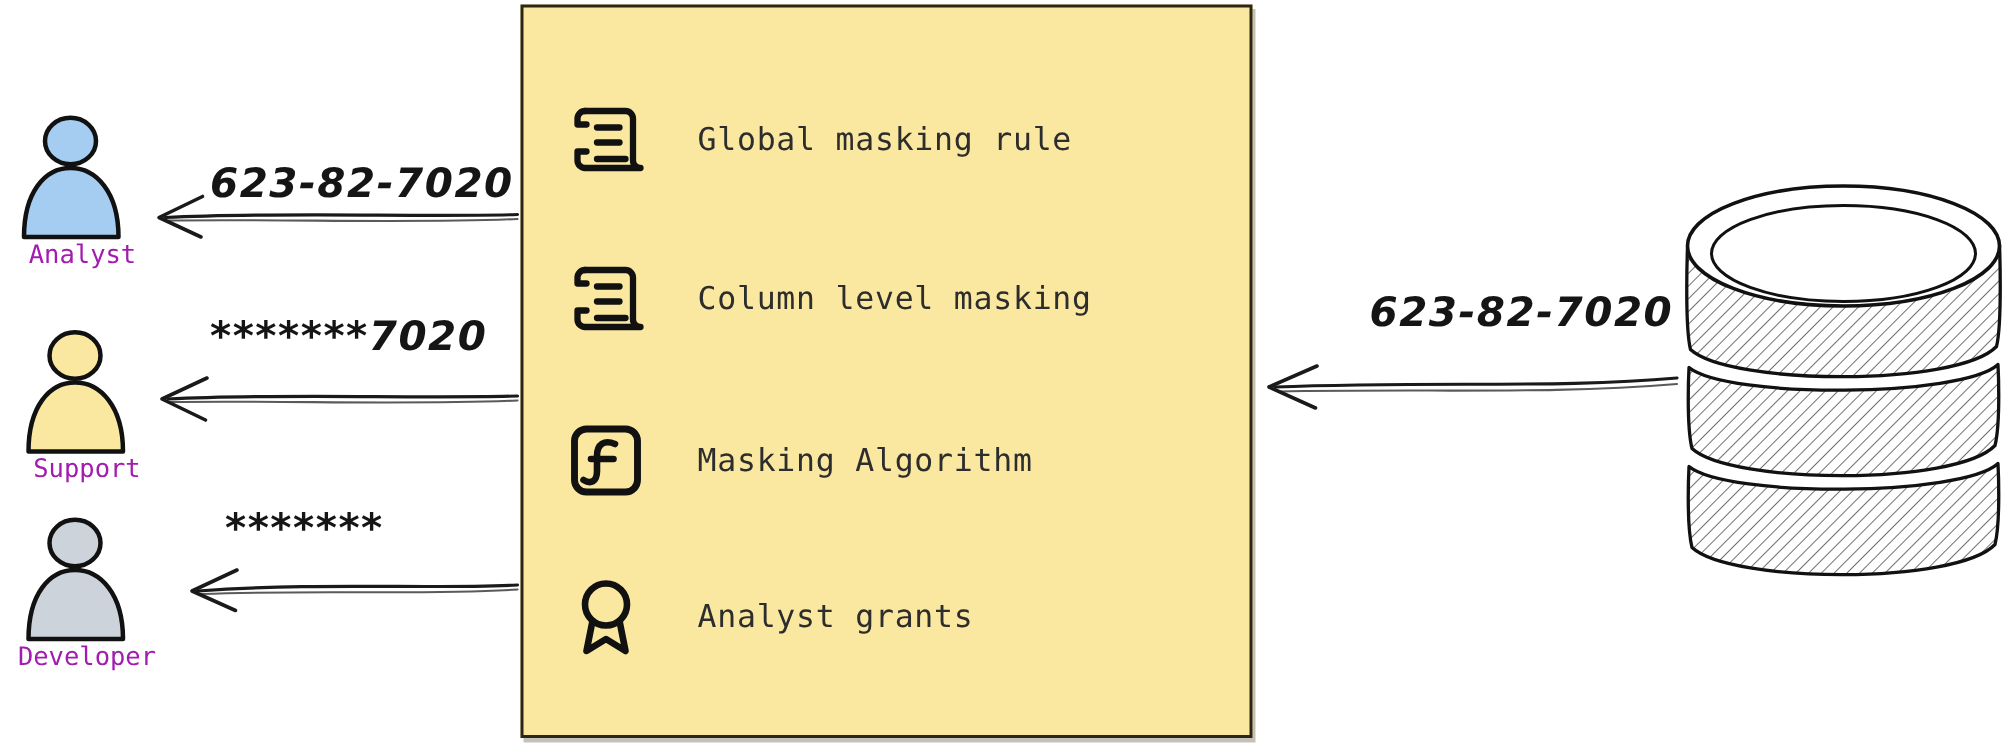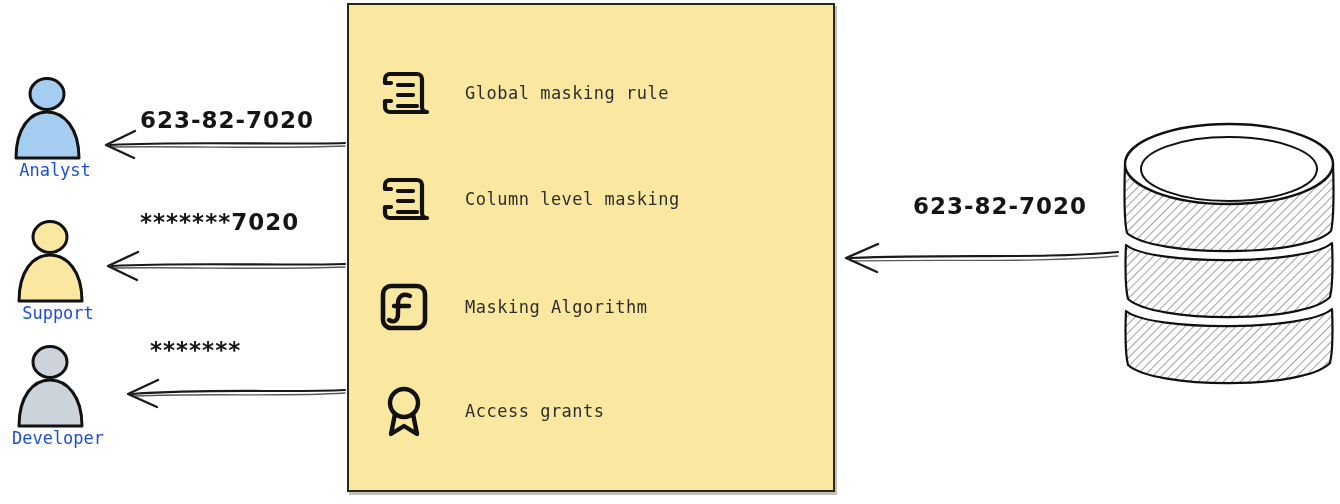--- a/index.html
+++ b/index.html
@@ -37,38 +37,39 @@
   }
   .actor .glyph {
     display: block;
     width: 110px;
     height: 92px;
   }
   .actor .actor-label {
     display: block;
     font-family: "DejaVu Sans Mono", monospace;
     font-size: 17px;
-    color: #1d4ed8;
+    color: #a21caf;
     letter-spacing: 0px;
     margin-top: -4px;
     white-space: nowrap;
   }
   #actor-analyst  { left: 0px;  top: 72px;  }
   #actor-support  { left: 3px;  top: 215px; }
   #actor-developer{ left: 3px;  top: 340px; }
 
   
   .flow-label {
     position: absolute;
     font-family: "DejaVu Sans", sans-serif;
     font-weight: 700;
-    font-size: 23px;
+    font-size: 27px;
     color: #151515;
     letter-spacing: 1px;
     white-space: nowrap;
+    font-style: italic;
   }
   #label-analyst   { left: 140px; top: 107px; }
   #label-support   { left: 140px; top: 209px; }
   #label-developer { left: 150px; top: 337px; }
   #label-db        { left: 913px; top: 193px; }
 
   
   #policy-panel {
     position: absolute;
     left: 347px;
@@ -96,21 +97,21 @@
     height: 60px;
   }
   .policy-item .p-icon {
     width: 54px;
     height: 54px;
     flex: 0 0 54px;
     display: block;
   }
   .policy-item .p-text {
     font-family: "DejaVu Sans Mono", monospace;
-    font-size: 17px;
+    font-size: 21px;
     color: #2d2d2d;
     letter-spacing: 0.5px;
     margin-left: 34px;
     white-space: nowrap;
   }
   #policy-item-0 { top: 58px;  }
   #policy-item-1 { top: 164px; }
   #policy-item-2 { top: 272px; }
   #policy-item-3 { top: 376px; }
 
@@ -222,21 +223,21 @@
           <line x1="17" y1="26" x2="32" y2="26" stroke="#111111" stroke-width="4.4" stroke-linecap="round"></line>
         </svg>
         <span class="p-text">Masking Algorithm</span>
       </div>
 
       <div class="policy-item" id="policy-item-3">
         <svg class="p-icon" viewBox="0 0 54 54" xmlns="http://www.w3.org/2000/svg">
           <circle cx="27" cy="19" r="14" fill="none" stroke="#111111" stroke-width="4.4"></circle>
           <path d="M18,30 L14,50 L27,42 L40,50 L36,30" fill="none" stroke="#111111" stroke-width="4.4" stroke-linejoin="round" stroke-linecap="round"></path>
         </svg>
-        <span class="p-text">Access grants</span>
+        <span class="p-text">Analyst grants</span>
       </div>
 
     </div>
   </div>
 
   <div id="database">
     <svg viewBox="0 0 222 290" xmlns="http://www.w3.org/2000/svg">
       <defs>
         <pattern id="dbhatch" width="6" height="6" patternTransform="rotate(45)" patternUnits="userSpaceOnUse">
           <line x1="0" y1="0" x2="0" y2="6" stroke="#606060" stroke-width="1.2"></line>

